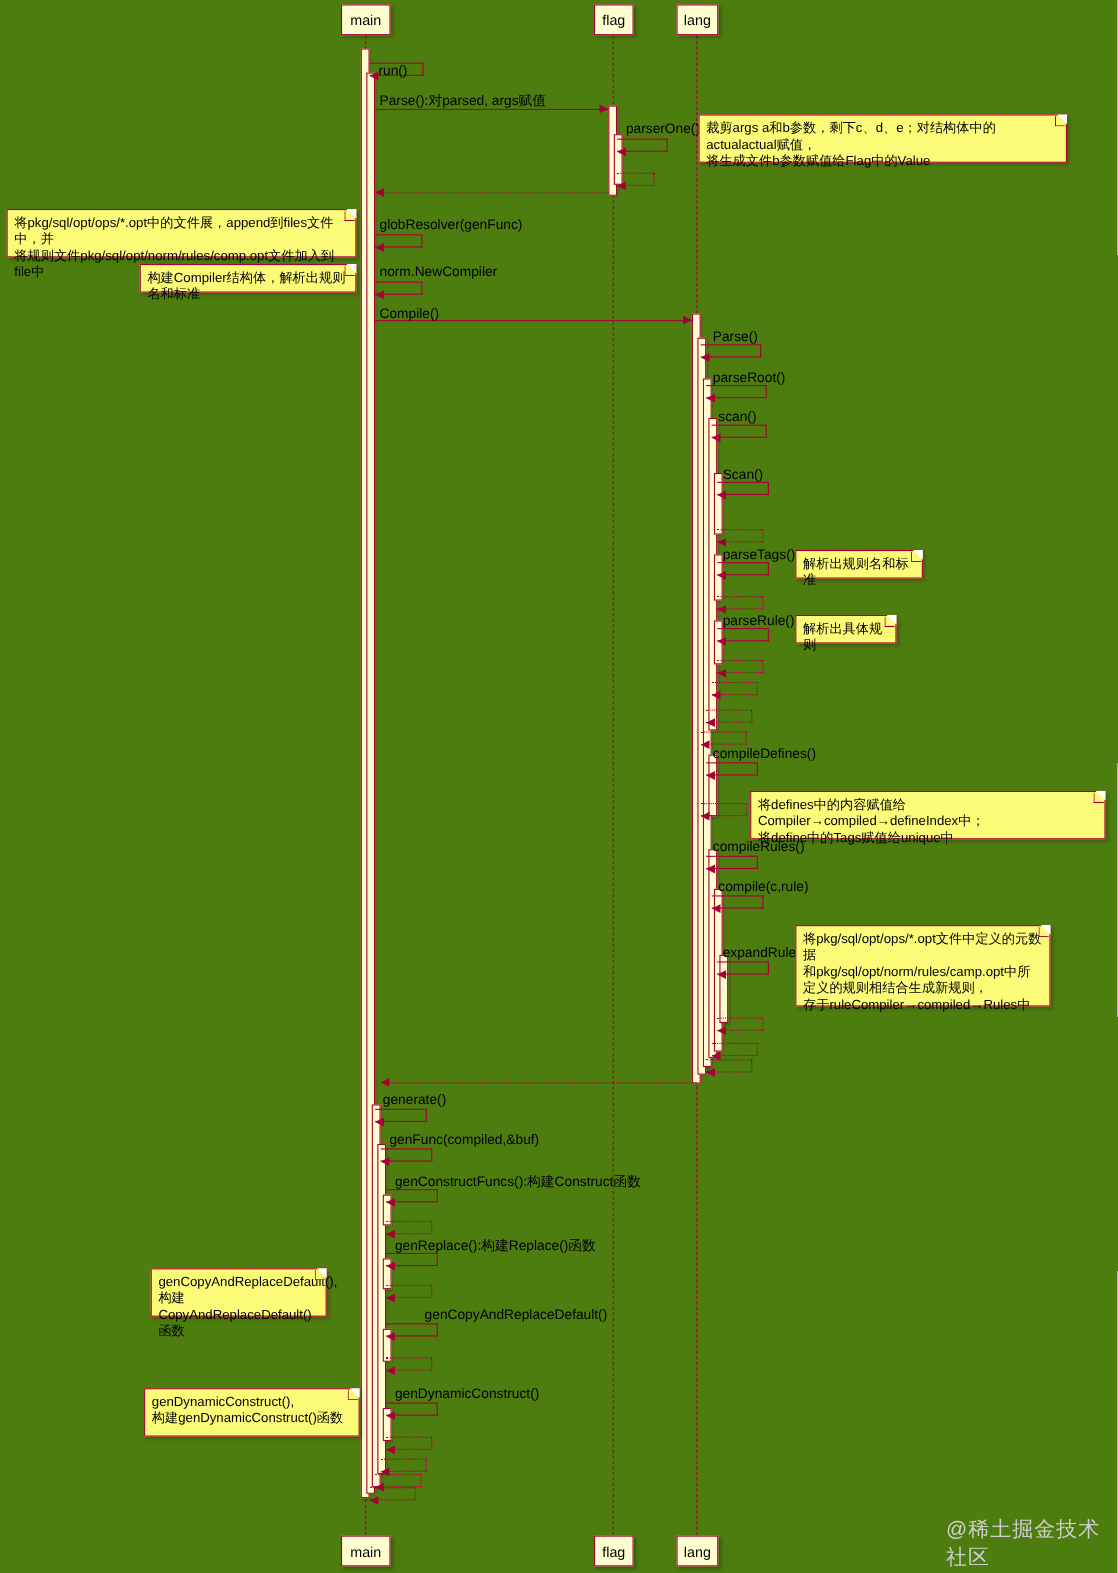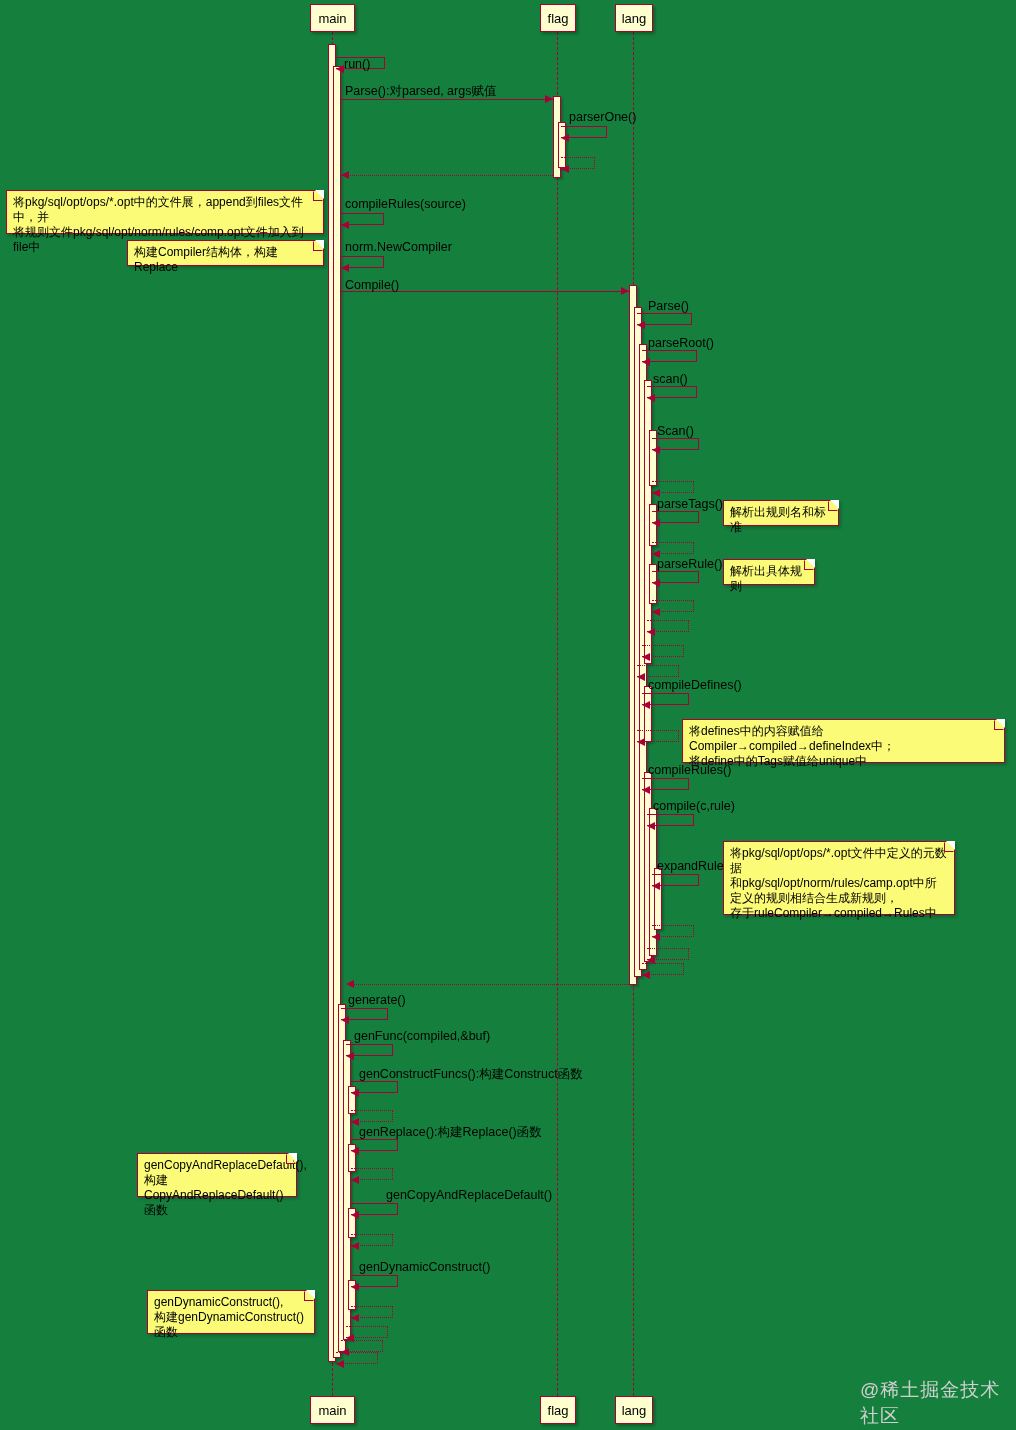--- a/index.html
+++ b/index.html
@@ -1,17 +1,17 @@
 <!DOCTYPE html>
 <html><head>
 <meta charset="utf-8">
 <style>
   html,body{margin:0;padding:0;background:#fff;}
   body{font-family:"Liberation Sans","DejaVu Sans",sans-serif;}
-  #canvas{position:relative;width:1016px;height:1430px;background:#15803d;overflow:hidden;}
+  #canvas{position:relative;width:1016px;height:1430px;background:#4d7c0f;overflow:hidden;}
 
   
   .participant{
     position:absolute;
     background:#FEFECE;
     border:1.5px solid #A80036;
     box-shadow:2px 2px 3px rgba(0,0,0,.28);
     font-size:13px;
     color:#000;
     display:flex;align-items:center;justify-content:center;
@@ -179,21 +179,21 @@
   <div class="label" style="left:569px;top:110px;">parserOne()</div>
   <div class="self" style="left:561px;top:126px;width:46px;height:12px;"></div>
   <div class="head-l" style="left:561px;top:134px;"></div>
 
   <div class="self ret" style="left:561px;top:157px;width:34px;height:12px;"></div>
   <div class="head-l" style="left:561px;top:165px;"></div>
 
   <div class="msg ret" style="left:344px;top:175px;width:209px;"></div>
   <div class="head-l" style="left:341px;top:171px;"></div>
 
-  <div class="label" style="left:345px;top:197px;">compileRules(source)</div>
+  <div class="label" style="left:345px;top:197px;">globResolver(genFunc)</div>
   <div class="self" style="left:341px;top:213px;width:43px;height:12px;"></div>
   <div class="head-l" style="left:341px;top:221px;"></div>
 
   <div class="label" style="left:345px;top:240px;">norm.NewCompiler</div>
   <div class="self" style="left:341px;top:256px;width:43px;height:12px;"></div>
   <div class="head-l" style="left:341px;top:264px;"></div>
 
   <div class="label" style="left:345px;top:278px;">Compile()</div>
   <div class="msg" style="left:341px;top:291px;width:288px;"></div>
   <div class="head-r" style="left:621px;top:287px;"></div>
@@ -309,43 +309,45 @@
 
   <div class="self ret" style="left:346px;top:1326px;width:42px;height:12px;"></div>
   <div class="head-l" style="left:346px;top:1334px;"></div>
 
   <div class="self ret" style="left:341px;top:1340px;width:42px;height:12px;"></div>
   <div class="head-l" style="left:341px;top:1348px;"></div>
 
   <div class="self ret" style="left:336px;top:1352px;width:42px;height:12px;"></div>
   <div class="head-l" style="left:336px;top:1360px;"></div>
 
+  <div class="note" style="left:635px;top:104px;width:335px;height:44px;">裁剪args a和b参数，剩下c、d、e；对结构体中的actualactual赋值，
+将生成文件b参数赋值给Flag中的Value</div>
 
   <div class="note" style="left:6px;top:190px;width:318px;height:44px;">将pkg/sql/opt/ops/*.opt中的文件展，append到files文件中，并
 将规则文件pkg/sql/opt/norm/rules/comp.opt文件加入到file中</div>
 
-  <div class="note" style="left:127px;top:240px;width:197px;height:26px;">构建Compiler结构体，构建Replace</div>
+  <div class="note" style="left:127px;top:240px;width:197px;height:26px;">构建Compiler结构体，解析出规则名和标准</div>
 
 
   <div class="note" style="left:723px;top:500px;width:116px;height:26px;">解析出规则名和标准</div>
 
   <div class="note" style="left:723px;top:559px;width:92px;height:26px;">解析出具体规则</div>
 
   <div class="note" style="left:682px;top:719px;width:323px;height:44px;">将defines中的内容赋值给Compiler→compiled→defineIndex中；
 将define中的Tags赋值给unique中</div>
 
   <div class="note" style="left:723px;top:841px;width:232px;height:74px;">将pkg/sql/opt/ops/*.opt文件中定义的元数据
 和pkg/sql/opt/norm/rules/camp.opt中所
 定义的规则相结合生成新规则，
 存于ruleCompiler→compiled→Rules中</div>
 
   <div class="note" style="left:137px;top:1153px;width:160px;height:44px;">genCopyAndReplaceDefault(),
 构建CopyAndReplaceDefault()函数</div>
 
-  <div class="note" style="left:147px;top:1262px;width:168px;height:44px;margin-top:28px;">genDynamicConstruct(),
+  <div class="note" style="left:131px;top:1262px;width:196px;height:44px;">genDynamicConstruct(),
 构建genDynamicConstruct()函数</div>
 
   <div class="participant" style="left:310px;top:1396px;width:45px;height:28px;">
     <span>main</span>
   </div>
   <div class="participant" style="left:540px;top:1396px;width:36px;height:28px;">
     <span>flag</span>
   </div>
   <div class="participant" style="left:615px;top:1396px;width:38px;height:28px;">
     <span>lang</span>

